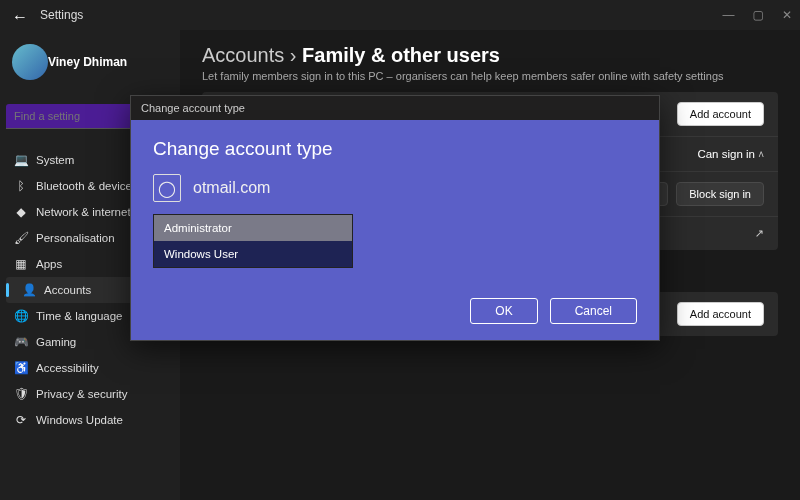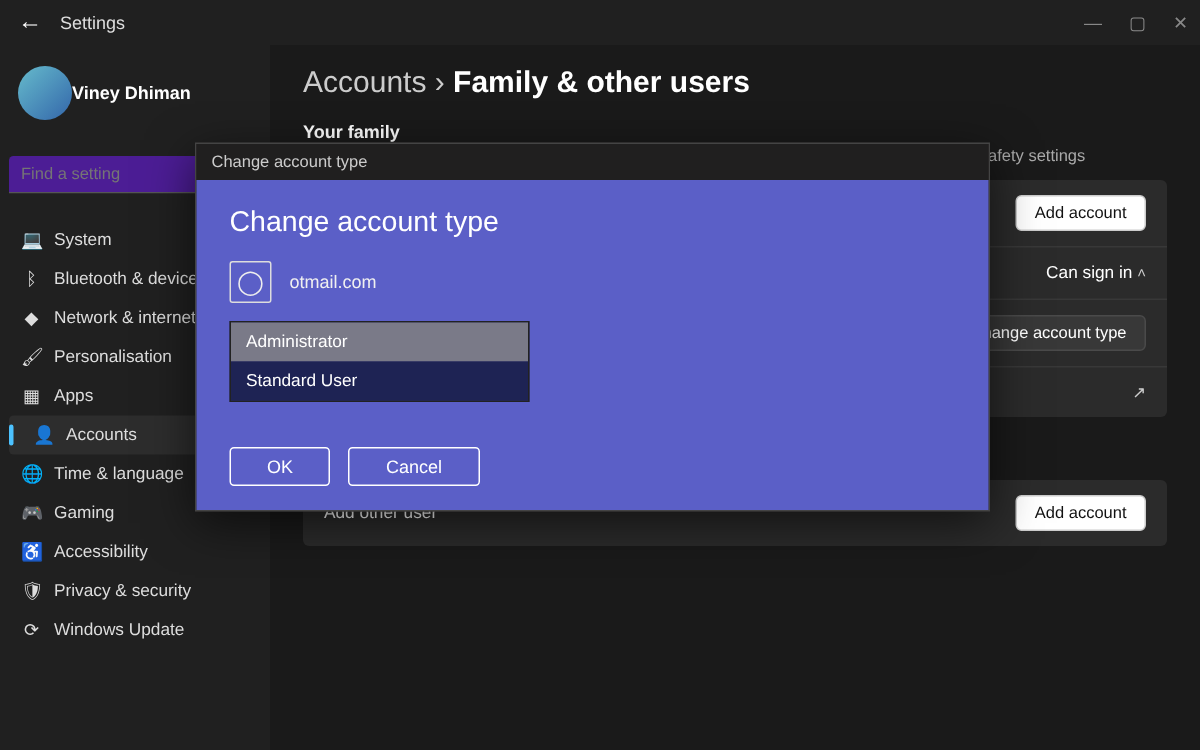--- a/index.html
+++ b/index.html
@@ -35,26 +35,26 @@
 .chev { color:#ccc; font-size:10px; }
 .ext { color:#ccc; font-size:11px; }
 .watermark { position:absolute; top:50%; left:50%; transform:translate(-70%,-40%) rotate(-18deg); font-size:30px; color:rgba(200,200,200,0.08); pointer-events:none; font-style:italic; letter-spacing:1px; }
 
 .dialog { position:absolute; left:130px; top:95px; width:530px; background:#201f1f; border:1px solid #444; box-shadow:0 8px 30px rgba(0,0,0,.6); }
 .dlg-title { font-size:11px; color:#ccc; padding:6px 10px; background:#201f1f; }
 .dlg-body { background:#5b5fc7; padding:18px 22px 16px; }
 .dlg-h { font-size:19px; color:#fff; font-weight:400; }
 .dlg-user { display:flex; align-items:center; gap:12px; margin-top:14px; }
 .dlg-user .pic { width:28px; height:28px; border:1px solid #ddd; border-radius:2px; display:flex; align-items:center; justify-content:center; color:#eee; font-size:16px; }
-.dlg-user .em { font-size:12px; color:#f0f0f0; }
+.dlg-user .em { font-size:16px; color:#f0f0f0; }
 .dropdown { margin-top:12px; width:200px; border:1px solid #222; background:#2a2f6b; }
 .dd-opt { padding:7px 10px; font-size:11.5px; color:#fff; cursor:pointer; }
 .dd-opt.hover { background:#7a7a88; }
 .dd-opt.sel { background:#1e2354; }
-.dlg-foot { display:flex; gap:12px; margin-top:30px; }
+.dlg-foot { display:flex; justify-content:flex-end; gap:12px; margin-top:30px; }
 .dlg-btn { background:transparent; border:1.5px solid #fff; color:#fff; padding:5px 24px; font-size:12px; border-radius:3px; cursor:pointer; }
 </style>
 </head>
 <body>
 
 <div class="titlebar">
   <span class="back">←</span>
   <span class="title">Settings</span>
   <div class="winctrl">
     <span>―</span>
@@ -121,40 +121,40 @@
     </ul>
   </aside>
 
   <section class="content">
     <div class="crumb">
       <span>Accounts</span>
       <span>›</span>
       <b>Family &amp; other users</b>
     </div>
 
-    <div class="section-h">Your family</div>
     <div class="section-sub">Let family members sign in to this PC – organisers can help keep members safer online with safety settings</div>
 
     <div class="card">
       <div class="row">
         <div class="row-l">
             <span>👤</span>
           </div>
         <button class="btn light">Add account</button>
       </div>
       <div class="row">
         <div class="row-l">
             <span>👤</span>
           </div>
         <div><span>Can sign in</span> <span class="chev">˄</span></div>
       </div>
       <div class="row">
         <span></span>
         <div style="display:flex;gap:8px">
           <button class="btn">Change account type</button>
+          <button class="btn">Block sign in</button>
         </div>
       </div>
       <div class="row">
         <span>Manage family settings online or remove an account</span>
         <span class="ext">↗</span>
       </div>
     </div>
 
     <div class="section-h" style="margin-top:18px">Other users</div>
     <div class="card">
@@ -171,20 +171,20 @@
 <div class="dialog">
   <div class="dlg-title">Change account type</div>
   <div class="dlg-body">
     <div class="dlg-h">Change account type</div>
     <div class="dlg-user">
       <div class="pic">◯</div>
       <div class="em">otmail.com</div>
     </div>
     <div class="dropdown">
       <div class="dd-opt hover">Administrator</div>
-      <div class="dd-opt sel">Standard User</div>
+      <div class="dd-opt sel">Windows User</div>
     </div>
     <div class="dlg-foot">
       <button class="dlg-btn">OK</button>
       <button class="dlg-btn">Cancel</button>
     </div>
   </div>
 </div>
 
 </body></html>

